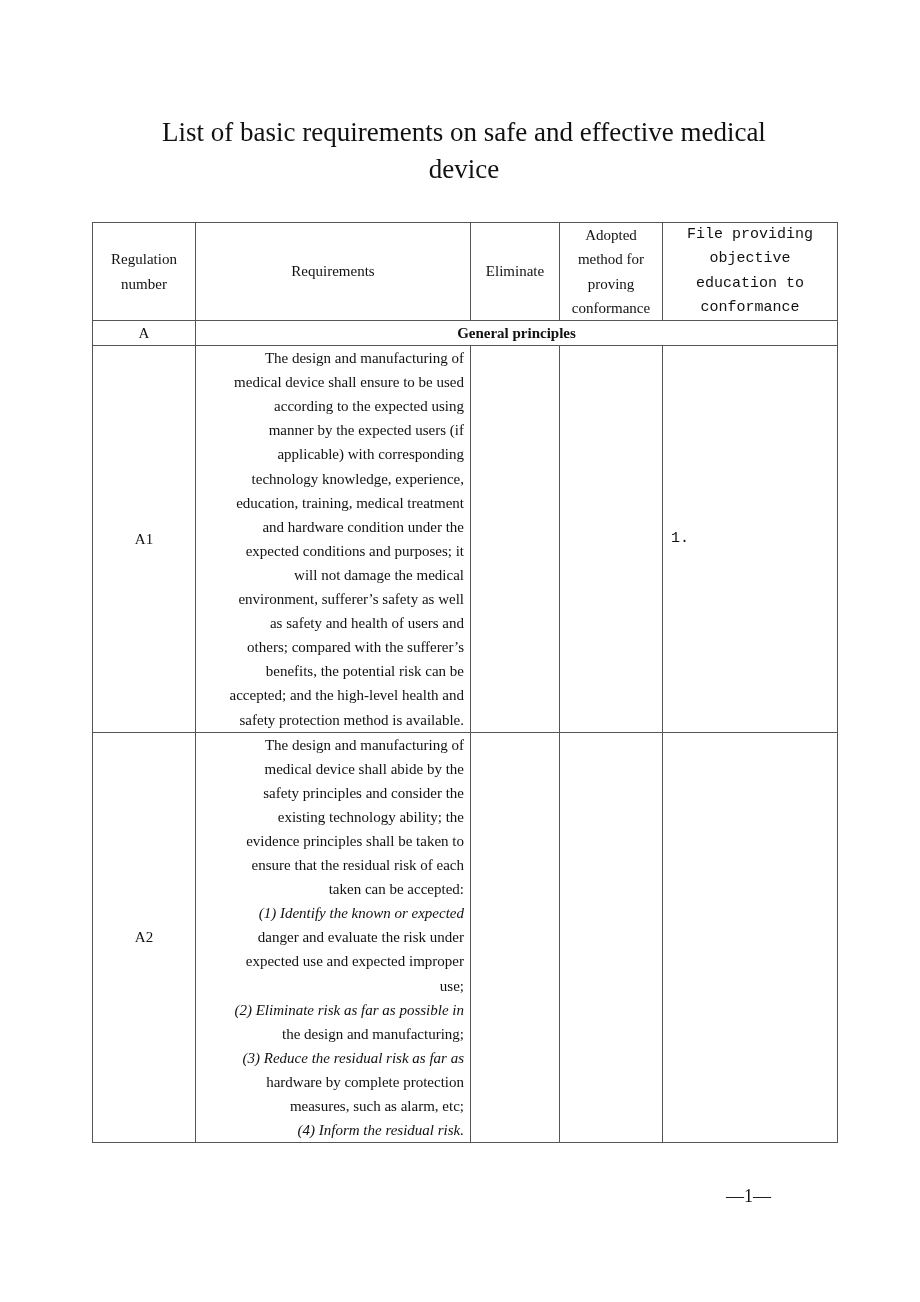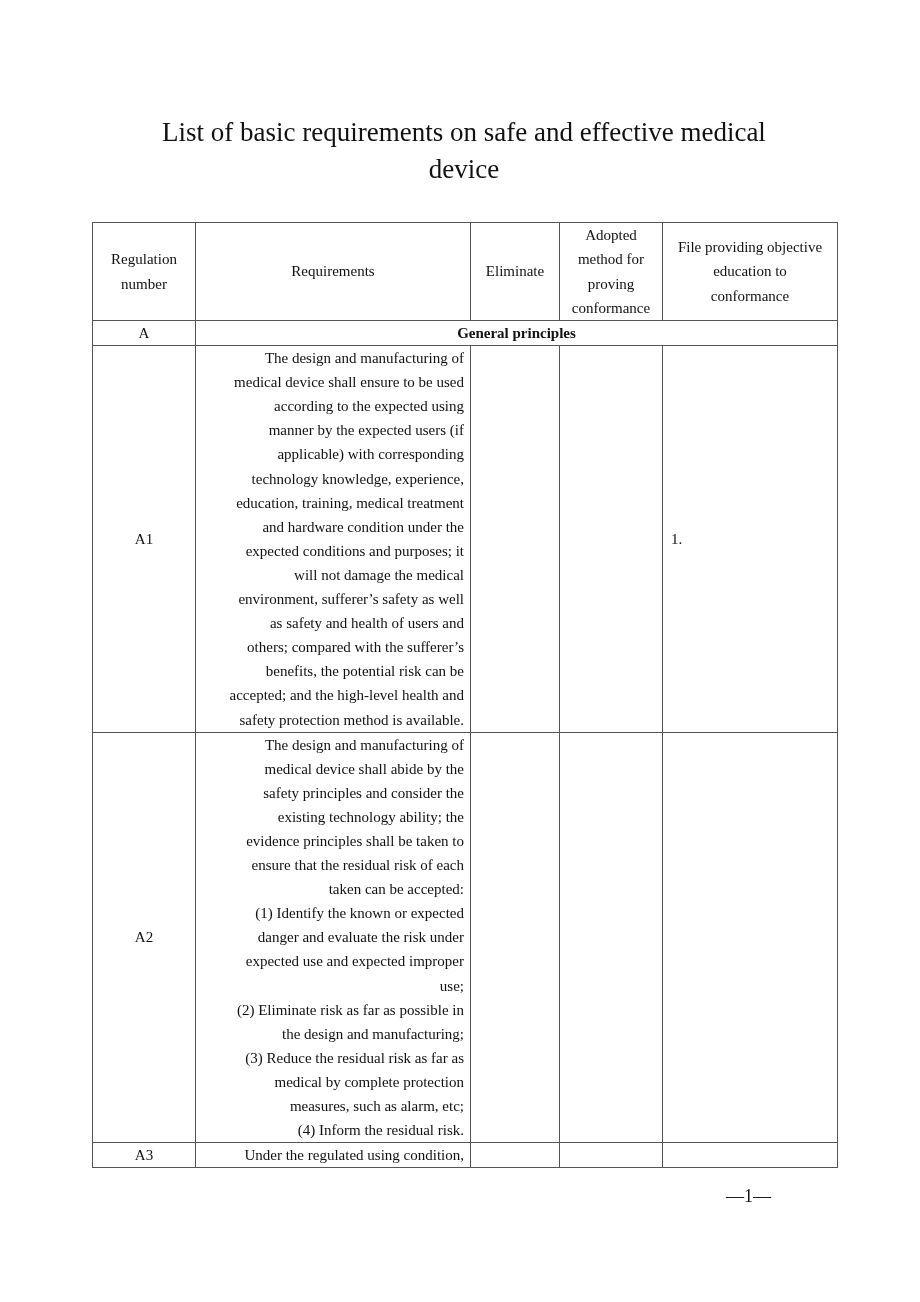--- a/index.html
+++ b/index.html
@@ -4,27 +4,27 @@
 <style>
   html, body { margin: 0; padding: 0; background: #ffffff; }
   body { width: 920px; height: 1302px; position: relative; font-family: "Liberation Serif", serif; color: #111; }
   .title { position: absolute; top: 114px; left: 0; width: 928px; text-align: center; font-size: 27px; line-height: 37px; }
   table { position: absolute; top: 222px; left: 92px; width: 745px; border-collapse: collapse; table-layout: fixed; font-size: 15px; }
   td { border: 1px solid #555; padding: 0 8px; vertical-align: middle; line-height: 24.1px; }
   .c1 { width: 86px; text-align: center; }
   .c2 { width: 258px; }
   .c3 { width: 72px; text-align: center; }
   .c4 { width: 86px; text-align: center; }
-  .c5 { width: 158px; }
+  .c5 { width: 158px; font-family: Liberation Mono, monospace; }
   .hdr td { height: 97px; text-align: center; }
   .sec td { height: 24px; }
   .bold { font-weight: bold; text-align: center; }
   .req { text-align: right; padding-left: 8px; padding-right: 6px; }
   .line { display: block; }
-  .ind { padding-left: 9px; }
+  .ind { padding-left: 9px; font-style: italic; }
   .page-num { position: absolute; top: 1186px; left: 726px; font-size: 18px; }
 </style>
 </head>
 <body>
 
 <div class="title">
   <span class="line">List of basic requirements on safe and effective medical</span>
   <span class="line">device</span>
 </div>
 
@@ -87,32 +87,23 @@
           <span class="line">evidence principles shall be taken to</span>
           <span class="line">ensure that the residual risk of each</span>
           <span class="line">taken can be accepted:</span>
           <span class="line ind">(1) Identify the known or expected</span>
           <span class="line">danger and evaluate the risk under</span>
           <span class="line">expected use and expected improper</span>
           <span class="line">use;</span>
           <span class="line ind">(2) Eliminate risk as far as possible in</span>
           <span class="line">the design and manufacturing;</span>
           <span class="line ind">(3) Reduce the residual risk as far as</span>
-          <span class="line">medical by complete protection</span>
+          <span class="line">hardware by complete protection</span>
           <span class="line">measures, such as alarm, etc;</span>
           <span class="line ind">(4) Inform the residual risk.</span>
-        </td>
-    <td class="c3"></td>
-    <td class="c4"></td>
-    <td class="c5"></td>
-  </tr>
-  <tr>
-    <td class="c1">A3</td>
-    <td class="c2 req">
-          <span class="line">Under the regulated using condition,</span>
         </td>
     <td class="c3"></td>
     <td class="c4"></td>
     <td class="c5"></td>
   </tr>
 </tbody>
   </table>
 
 <div class="page-num">—1—</div>
 

